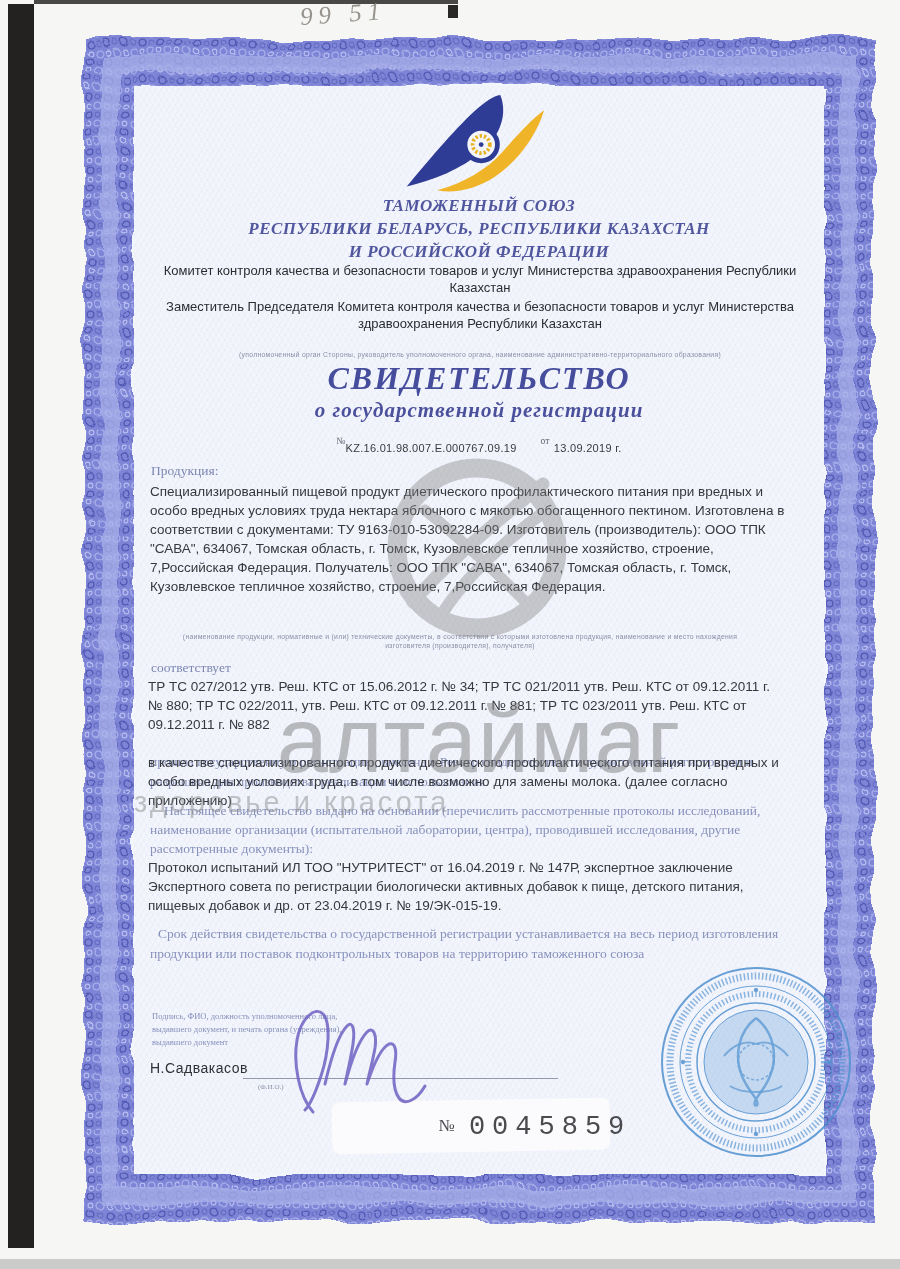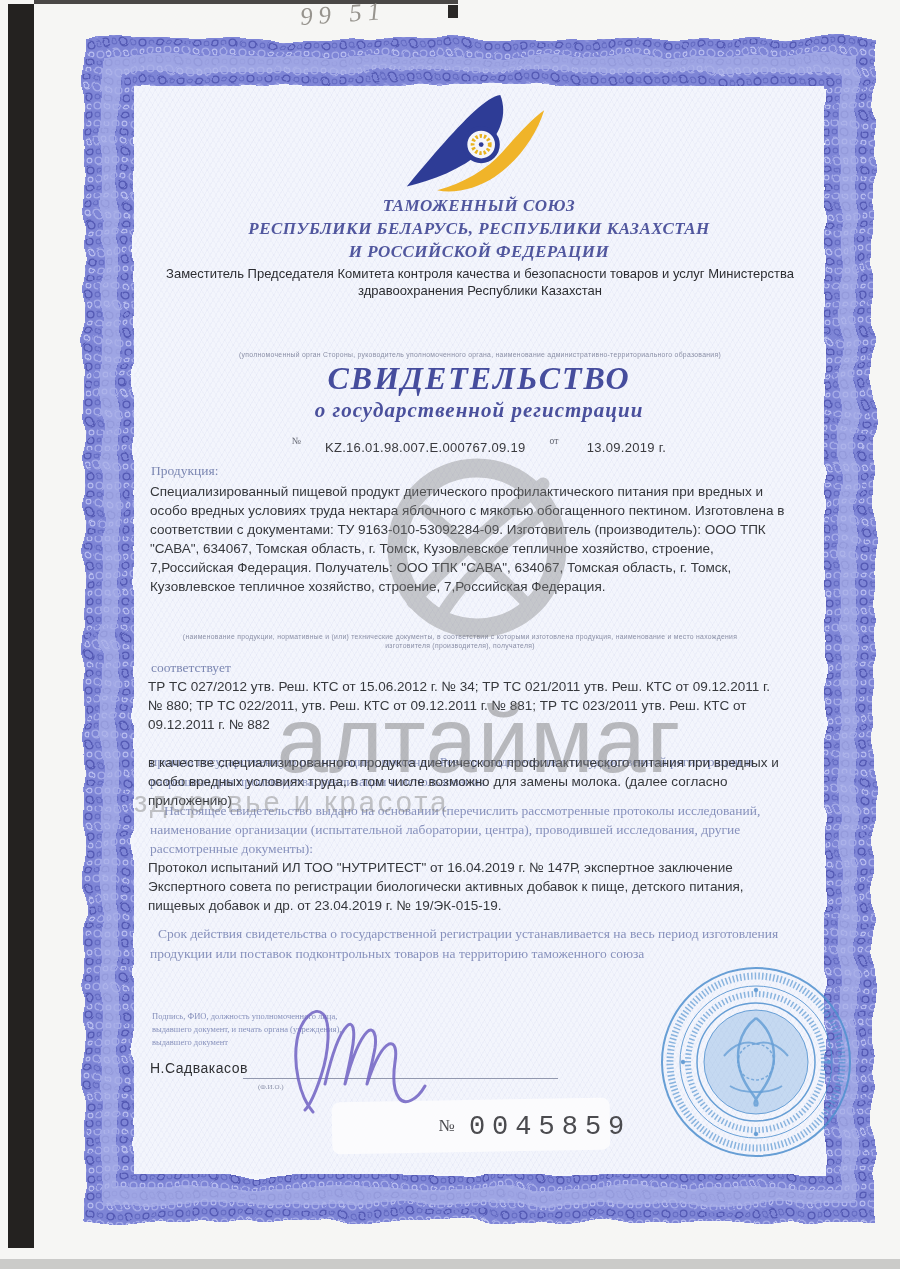--- a/index.html
+++ b/index.html
@@ -52,21 +52,21 @@
     font-family:"Liberation Serif", serif; font-weight:bold; font-style:italic;
     font-size:32px; color:#464d9d; letter-spacing:2px;
   }
   .cert-subtitle {
     position:absolute; left:134px; top:398px; width:690px; text-align:center;
     font-family:"Liberation Serif", serif; font-weight:bold; font-style:italic;
     font-size:21px; color:#4a509c; letter-spacing:1px;
   }
   .numrow { position:absolute; left:134px; top:436px; width:690px; text-align:center; color:#3a3a3e; }
   .numrow .sup { font-size:9.5px; color:#60636e; vertical-align:8px; font-family:"Liberation Serif", serif;}
-  .numrow .val { font-size:13px; letter-spacing:0.3px;margin-left:24px; }
+  .numrow .val { font-size:11px; letter-spacing:0.3px; }
   .numrow .gap { display:inline-block; width:24px; }
   
   .dark { position:absolute; color:#36383c; font-size:13.5px; line-height:19px; }
   .faded {
     position:absolute; color:#8791bc; font-family:"Liberation Serif", serif;
     font-size:13.5px; line-height:20px;
   }
   .lbl { position:absolute; color:#7c87b2; font-family:"Liberation Serif", serif; font-size:13.5px; }
   .product-label { left:151px; top:463px; }
   .product-desc { left:150px; top:482px; width:645px; }
@@ -151,20 +151,21 @@
       <circle cx="92" cy="54" r="2.5" fill="#2e3c96"></circle>
     </svg>
 
     <div class="union-title">
       <div>ТАМОЖЕННЫЙ СОЮЗ</div>
       <div>РЕСПУБЛИКИ БЕЛАРУСЬ, РЕСПУБЛИКИ КАЗАХСТАН</div>
       <div>И РОССИЙСКОЙ ФЕДЕРАЦИИ</div>
     </div>
 
     <div class="authority">
+      <div class="a1">Комитет контроля качества и безопасности товаров и услуг Министерства здравоохранения Республики Казахстан</div>
       <div class="a2">Заместитель Председателя Комитета контроля качества и безопасности товаров и услуг Министерства здравоохранения Республики Казахстан</div>
     </div>
 
     <div class="footnote fn1">(уполномоченный орган Стороны, руководитель уполномоченного органа, наименование административно-территориального образования)</div>
 
     <div class="cert-title">СВИДЕТЕЛЬСТВО</div>
     <div class="cert-subtitle">о государственной регистрации</div>
 
     <div class="numrow">
       <span class="sup">№</span><span class="val">KZ.16.01.98.007.Е.000767.09.19</span><span class="gap"></span><span class="sup">от</span> <span class="val">13.09.2019 г.</span>

